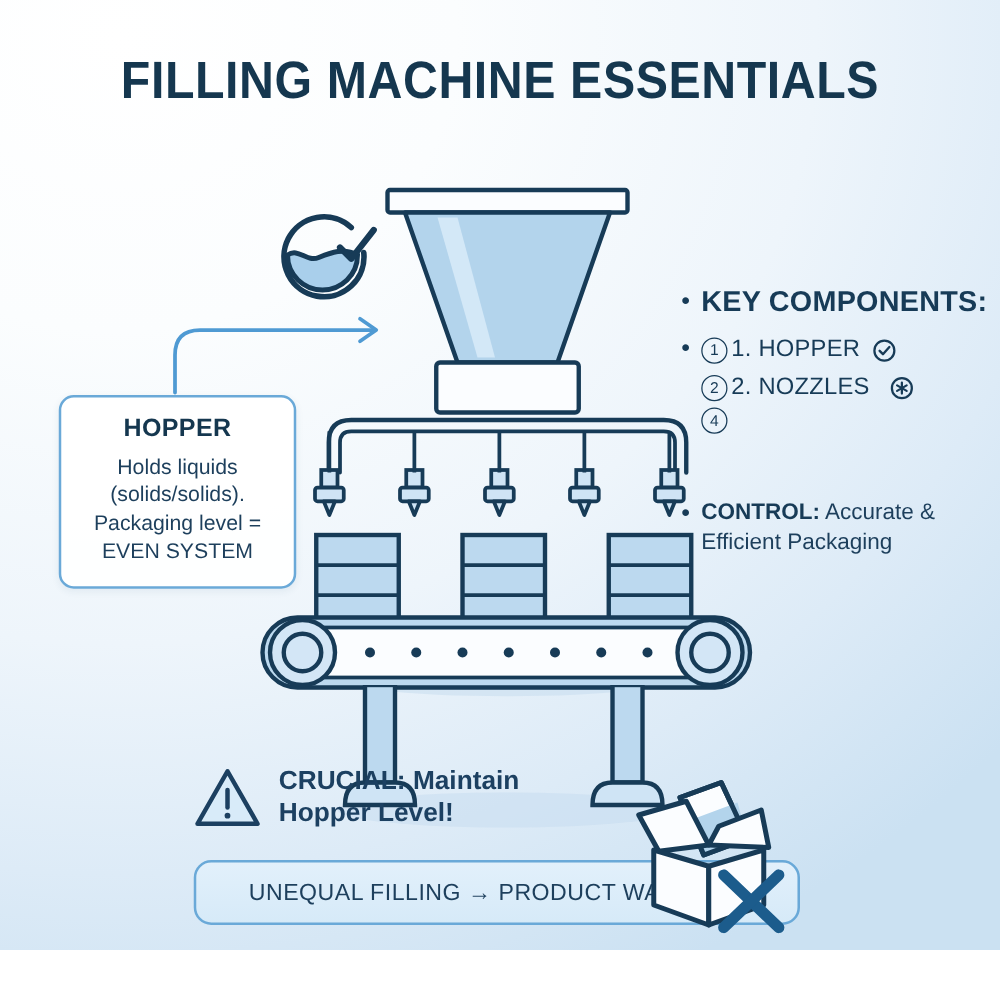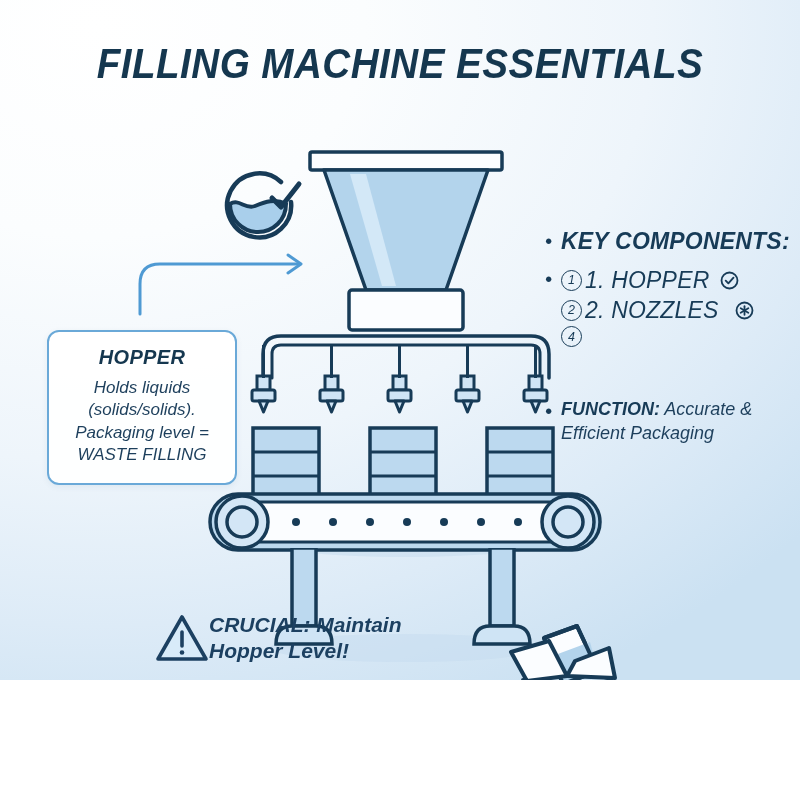--- a/index.html
+++ b/index.html
@@ -9,25 +9,24 @@
   body {
     width: 800px;
     height: 800px;
     overflow: hidden;
     font-family: "Liberation Sans", sans-serif;
     background: #ffffff;
   }
   #canvas {
     position: relative;
     width: 800px;
-    height: 680px;
+    height: 760px;
     background:
       radial-gradient(120% 110% at 12% 4%, #ffffff 0%, #fbfdfe 28%, #eef5fb 58%, #ddebf7 80%, #cbe1f2 100%);
     overflow: hidden;
-    font-style: italic;
   }
 
   
   .title {
     position: absolute;
     top: 40px;
     left: 0;
     width: 800px;
     text-align: center;
     font-family: "Liberation Sans Narrow", "Liberation Sans", sans-serif;
@@ -43,21 +42,21 @@
   #machine {
     position: absolute;
     left: 200px;
     top: 140px;
   }
 
   
   .callout {
     position: absolute;
     left: 47px;
-    top: 330px;
+    top: 316px;
     width: 190px;
     box-sizing: border-box;
     padding: 14px 10px 16px 10px;
     background: rgba(255,255,255,0.93);
     border: 2px solid #6aa9d8;
     border-radius: 12px;
     text-align: center;
     box-shadow: 0 2px 6px rgba(40,80,120,0.07);
   }
   .callout-title {
@@ -120,21 +119,21 @@
     border-radius: 50%;
     font-size: 12.5px;
     font-family: "Liberation Sans Narrow", "Liberation Sans", sans-serif;
     font-weight: normal;
     color: #173b57;
     flex: 0 0 19px;
     margin-right: 3px;
   }
   .comp-label {
     font-family: "Liberation Sans Narrow", "Liberation Sans", sans-serif;
-    font-size: 23px;
+    font-size: 19px;
     letter-spacing: 0.2px;
     color: #173b57;
     white-space: nowrap;
   }
   .status-ico {
     margin-left: 10px;
     display: inline-flex;
     align-items: center;
   }
   .func-row {
@@ -156,20 +155,21 @@
 
   
   #warn-block {
     position: absolute;
     left: 155px;
     top: 612px;
     display: flex;
     align-items: center;
   }
   .warn-text {
+    margin-left: 14px;
     font-family: "Liberation Sans Narrow", "Liberation Sans", sans-serif;
     font-weight: bold;
     font-size: 21px;
     line-height: 1.25;
     color: #1c4061;
   }
 
   
   #pill {
     position: absolute;
@@ -321,21 +321,21 @@
     <rect x="290" y="0" width="24" height="78" fill="#bcd9ef" stroke="#173b57" stroke-width="3.5"></rect>
     <path d="M274 96 Q274 78 290 78 L314 78 Q330 78 330 96 Z" fill="#cfe4f5" stroke="#173b57" stroke-width="3.5"></path>
   </svg>
 
   <div class="callout">
     <div class="callout-title">HOPPER</div>
     <div class="callout-body">
       <div>Holds liquids</div>
       <div>(solids/solids).</div>
       <div>Packaging level =</div>
-      <div>WASTE FILLING</div>
+      <div>EVEN SYSTEM</div>
     </div>
   </div>
 
   <div id="right-list">
 
     <div class="bullet-row">
       <div class="bullet-dot">•</div>
       <div class="heading-text">KEY COMPONENTS:</div>
     </div>
 
@@ -376,21 +376,21 @@
     <div class="bullet-row">
       <div class="bullet-dot empty">•</div>
       <div class="comp-row">
         <span class="circ-num">4</span>
       </div>
     </div>
 
     <div class="func-row">
       <div class="bullet-dot">•</div>
       <div class="func-text">
-        <b>FUNCTION:</b>
+        <b>CONTROL:</b>
         <span>Accurate &amp; Efficient Packaging</span>
       </div>
     </div>
   </div>
 
   <div id="warn-block">
     <svg width="54" height="50" viewBox="0 0 54 50">
       <path d="M27 4 L51 46 L3 46 Z" fill="#d8ebf9" stroke="#1c4061" stroke-width="3.6" stroke-linejoin="round"></path>
       <line x1="27" y1="19" x2="27" y2="33" stroke="#1c4061" stroke-width="3.6" stroke-linecap="round"></line>
       <circle cx="27" cy="39.5" r="2.3" fill="#1c4061"></circle>

